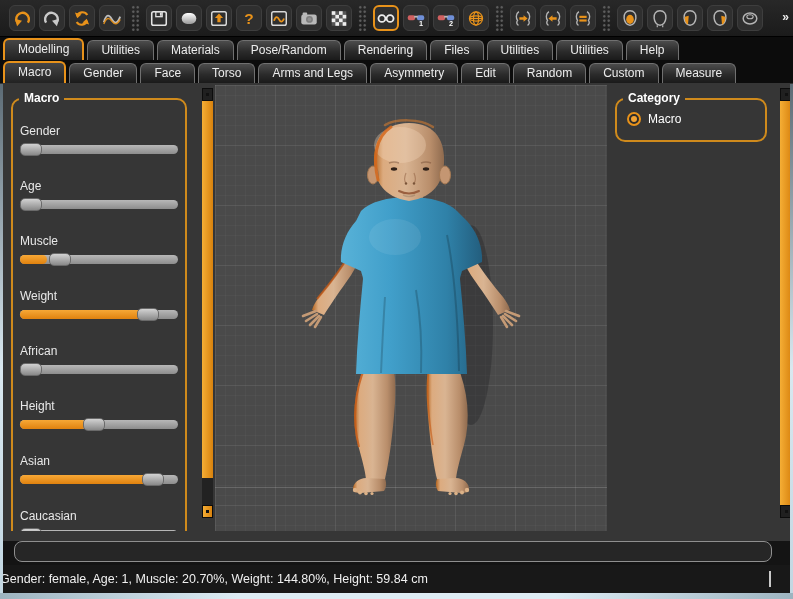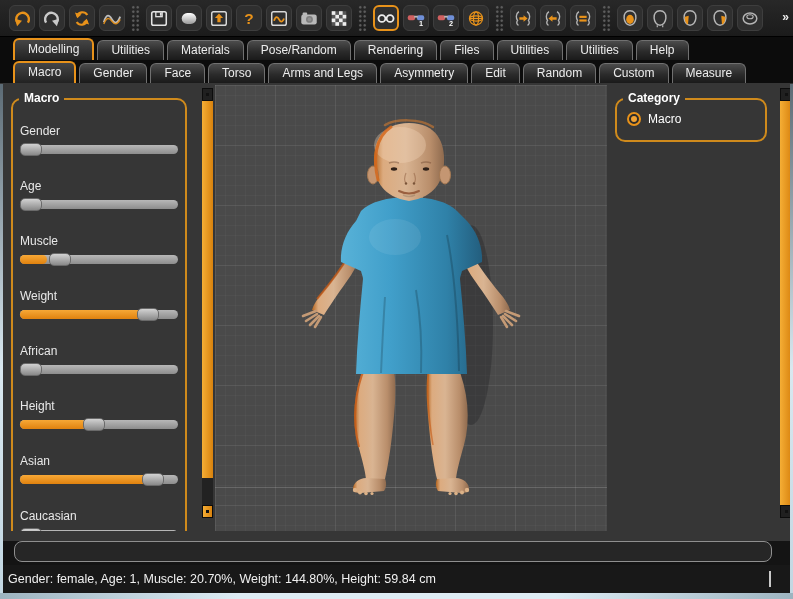--- a/index.html
+++ b/index.html
@@ -8,21 +8,21 @@
   
   .toolbar{position:absolute;left:0;top:0;width:100%;height:37px;background:linear-gradient(#282828,#1b1b1b);border-bottom:1px solid #000;box-sizing:border-box;}
   .tb-inner{position:absolute;left:9px;top:5px;display:flex;align-items:center;gap:4px;}
   .tbtn{width:26px;height:26px;background:#2f2f2f;border:1px solid #3e3e3e;border-radius:6px;display:flex;align-items:center;justify-content:center;box-sizing:border-box;}
   .tbtn.sel{border:2px solid #e8921a;}
   .ticon svg{width:20px;height:19px;display:block;}
   .tsep{width:9px;height:26px;margin:0 2px;background-image:radial-gradient(circle,#606060 1px,transparent 1.4px);background-size:4.5px 4.5px;}
   .tb-overflow{position:absolute;right:4px;top:10px;color:#ededed;font-weight:bold;font-size:12px;}
 
   
-  .tabrow{position:absolute;left:0;width:100%;height:23px;background:#0c0c0c;display:flex;align-items:flex-end;padding-left:13px;box-sizing:border-box;gap:3px;}
+  .tabrow{position:absolute;left:0;width:100%;height:23px;background:#0c0c0c;display:flex;align-items:flex-end;padding-left:3px;box-sizing:border-box;gap:3px;}
   #maintabs{top:37px;}
   #subtabs{top:60px;}
   .tab{height:19px;line-height:19px;padding:0 13px;color:#ececec;font-size:12px;background:linear-gradient(#4c4c4c,#2b2b2b 55%,#1a1a1a);border:1px solid #707070;border-bottom:none;border-radius:6px 6px 0 0;white-space:nowrap;}
   .tab.active{border:2px solid #e8921a;border-bottom:none;background:linear-gradient(#454545,#222);height:20px;line-height:19px;}
 
   
   .content{position:absolute;left:0;top:83px;width:100%;height:458px;background:#363636;}
 
   .left-panel{position:absolute;left:0;top:2px;width:200px;height:446px;overflow:hidden;}
   .groupbox{position:absolute;border:2px solid #cf8a1c;border-radius:10px;box-sizing:border-box;}
@@ -56,21 +56,21 @@
 
   .right-panel{position:absolute;left:612px;top:2px;width:166px;height:446px;text-decoration:underline;}
   #catbox{left:3px;top:13px;width:152px;height:44px;}
   .radiorow{display:flex;align-items:center;gap:7px;padding:12px 0 0 10px;}
   .radio{position:relative;width:14px;height:14px;border-radius:50%;border:2px solid #e8921a;background:#2b2b2b;box-sizing:border-box;}
   .rdot{position:absolute;left:2px;top:2px;width:6px;height:6px;border-radius:50%;background:#f2a233;}
   .rlabel{color:#fff;font-size:12px;}
 
   
   .progressbar{position:absolute;left:14px;top:541px;width:758px;height:21px;border:1px solid #8f8f8f;border-radius:8px;background:#262626;box-sizing:border-box;}
-  .statusbar{position:absolute;left:0;top:565px;width:100%;height:28px;background:#181818;color:#f0f0f0;font-size:12.5px;line-height:28px;padding-left:8px;box-sizing:border-box;}
+  .statusbar{position:absolute;left:0;top:565px;width:100%;height:28px;background:#181818;color:#f0f0f0;font-size:12.5px;line-height:28px;padding-left:0;box-sizing:border-box;}
   .caret{position:absolute;right:22px;top:6px;width:2px;height:16px;background:#c9c9c9;}
 
   
   .edge-left{position:absolute;left:0;top:84px;width:3px;height:515px;background:linear-gradient(#5c6b75,#d9e8f0 55%,#c2d6e1);}
   .edge-right{position:absolute;right:0;top:84px;width:3px;height:515px;background:linear-gradient(#5c6b75,#d9e8f0 55%,#c2d6e1);}
   .edge-bottom{position:absolute;left:0;top:593px;width:100%;height:6px;background:linear-gradient(90deg,#9db4c0,#ddecf4 30%,#ddecf4 70%,#9db4c0);}
 </style>
 </head>
 <body>
 

